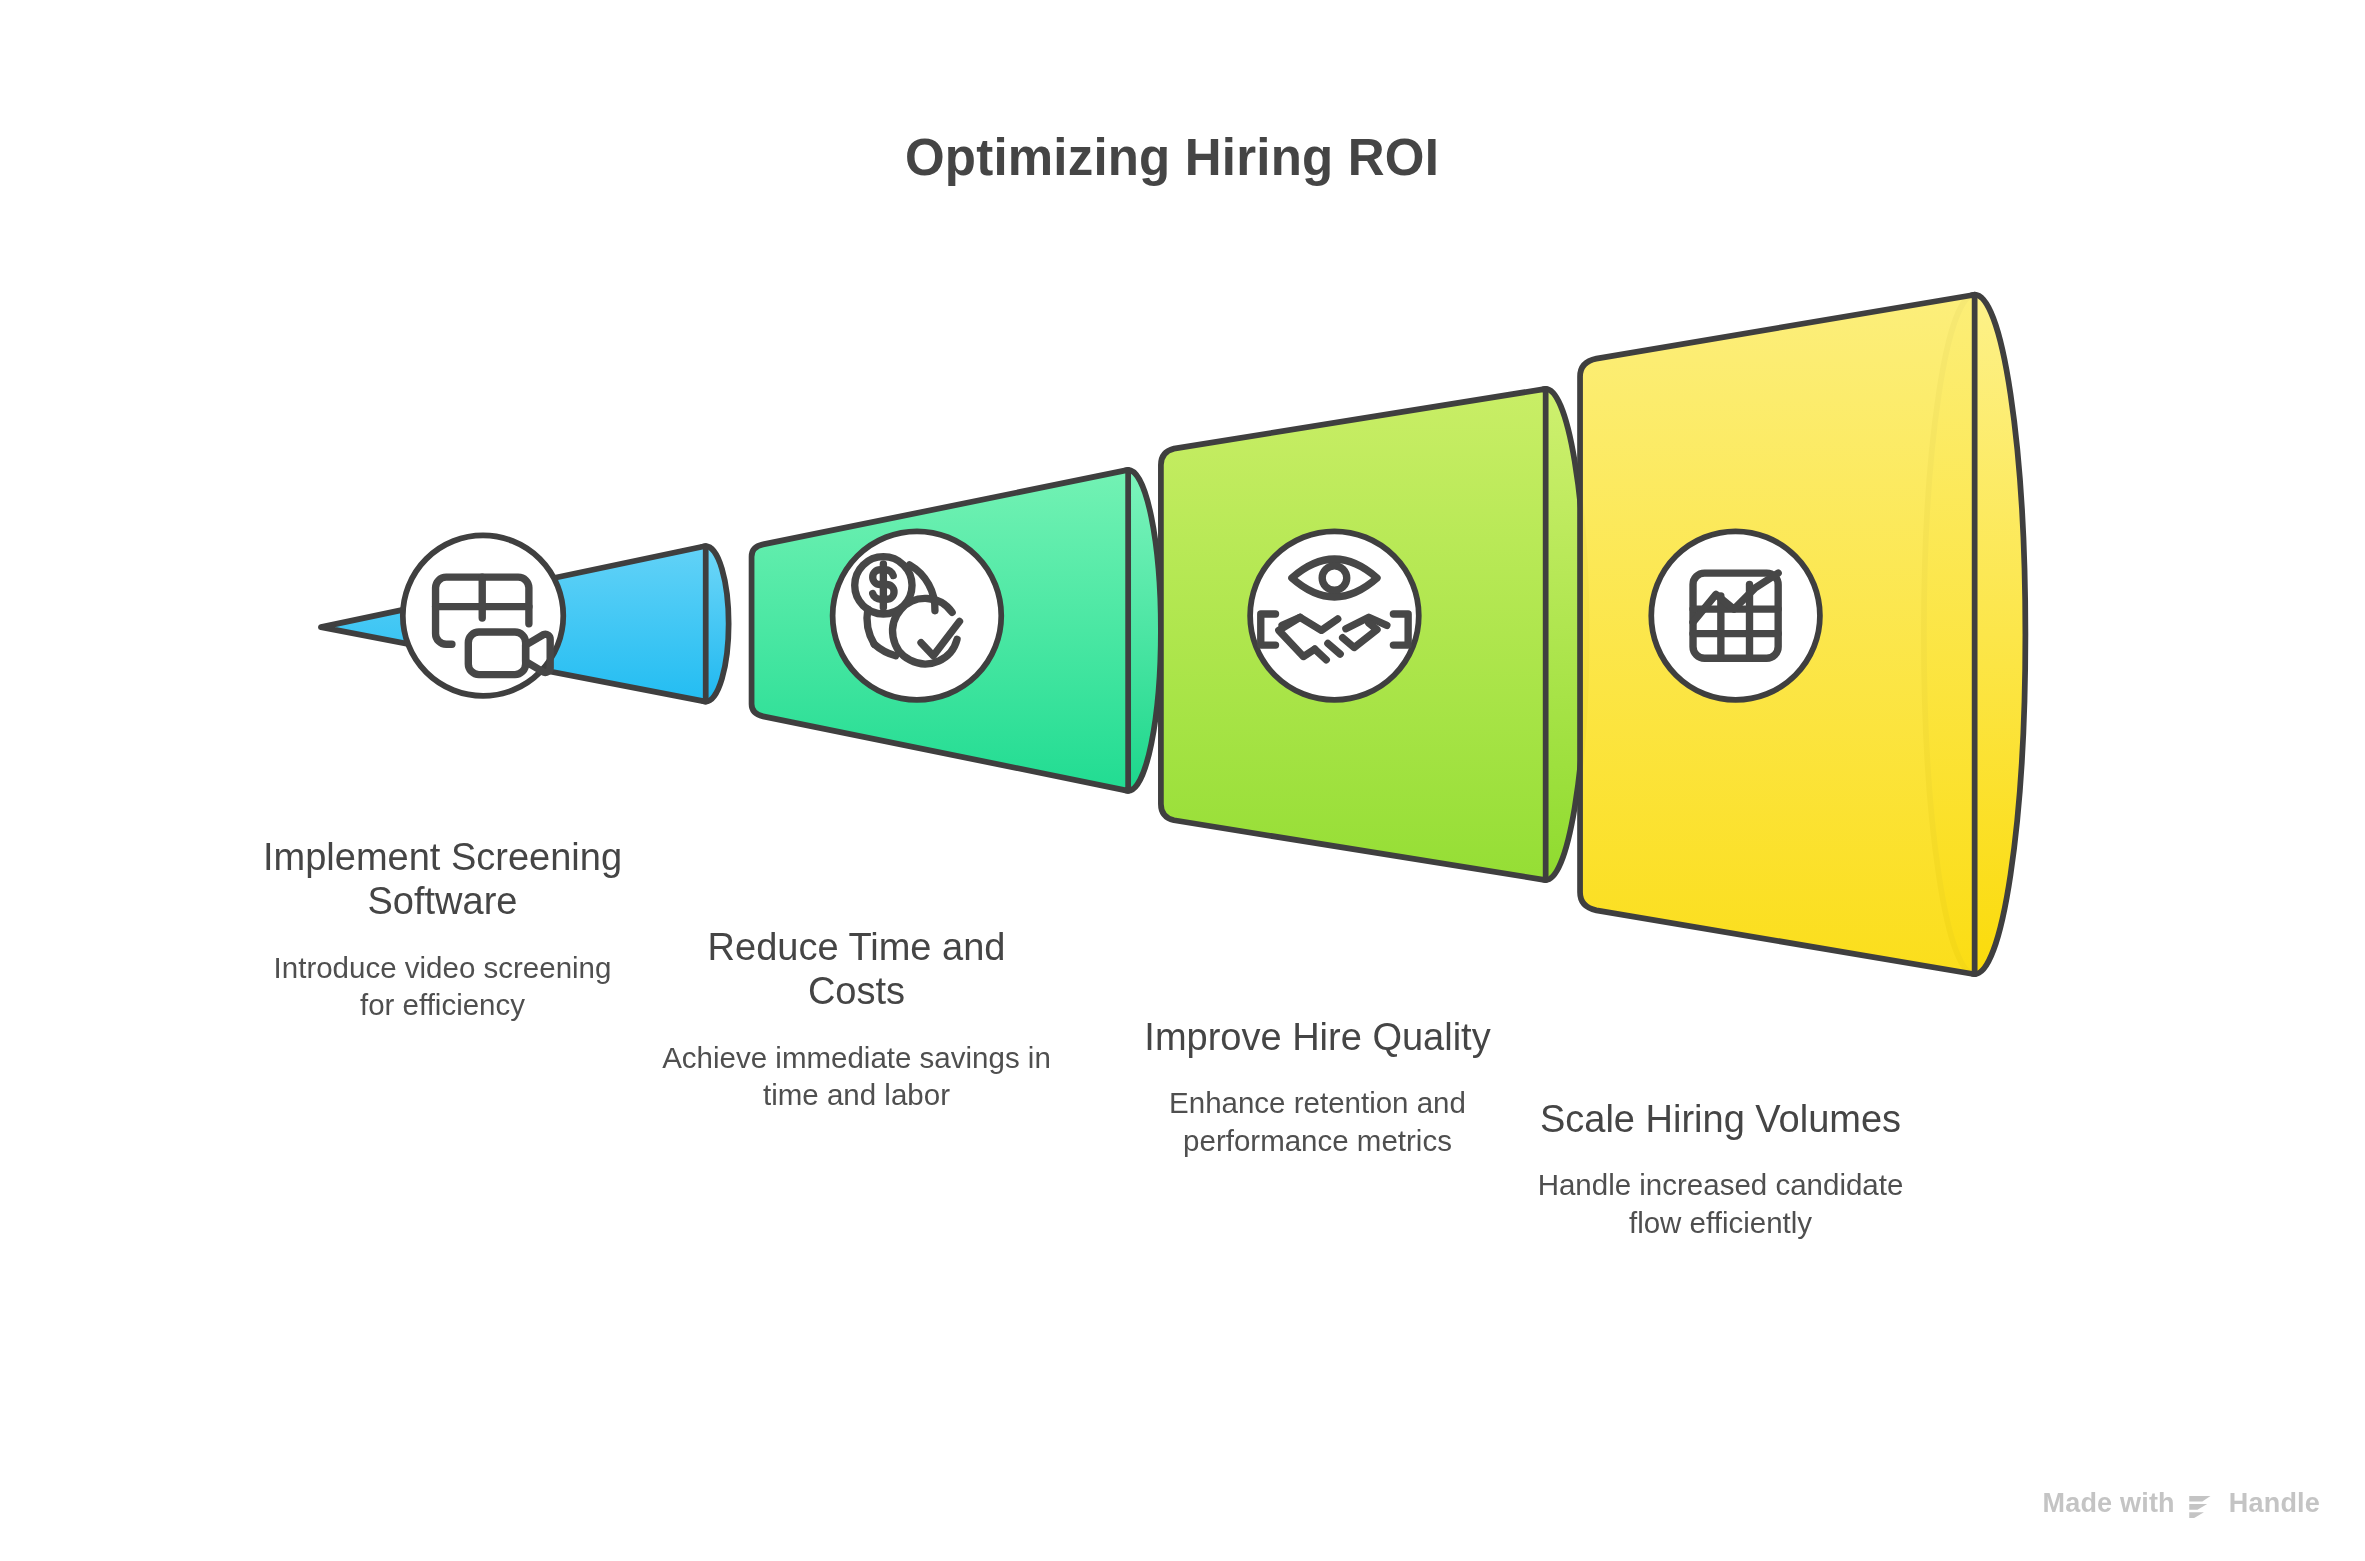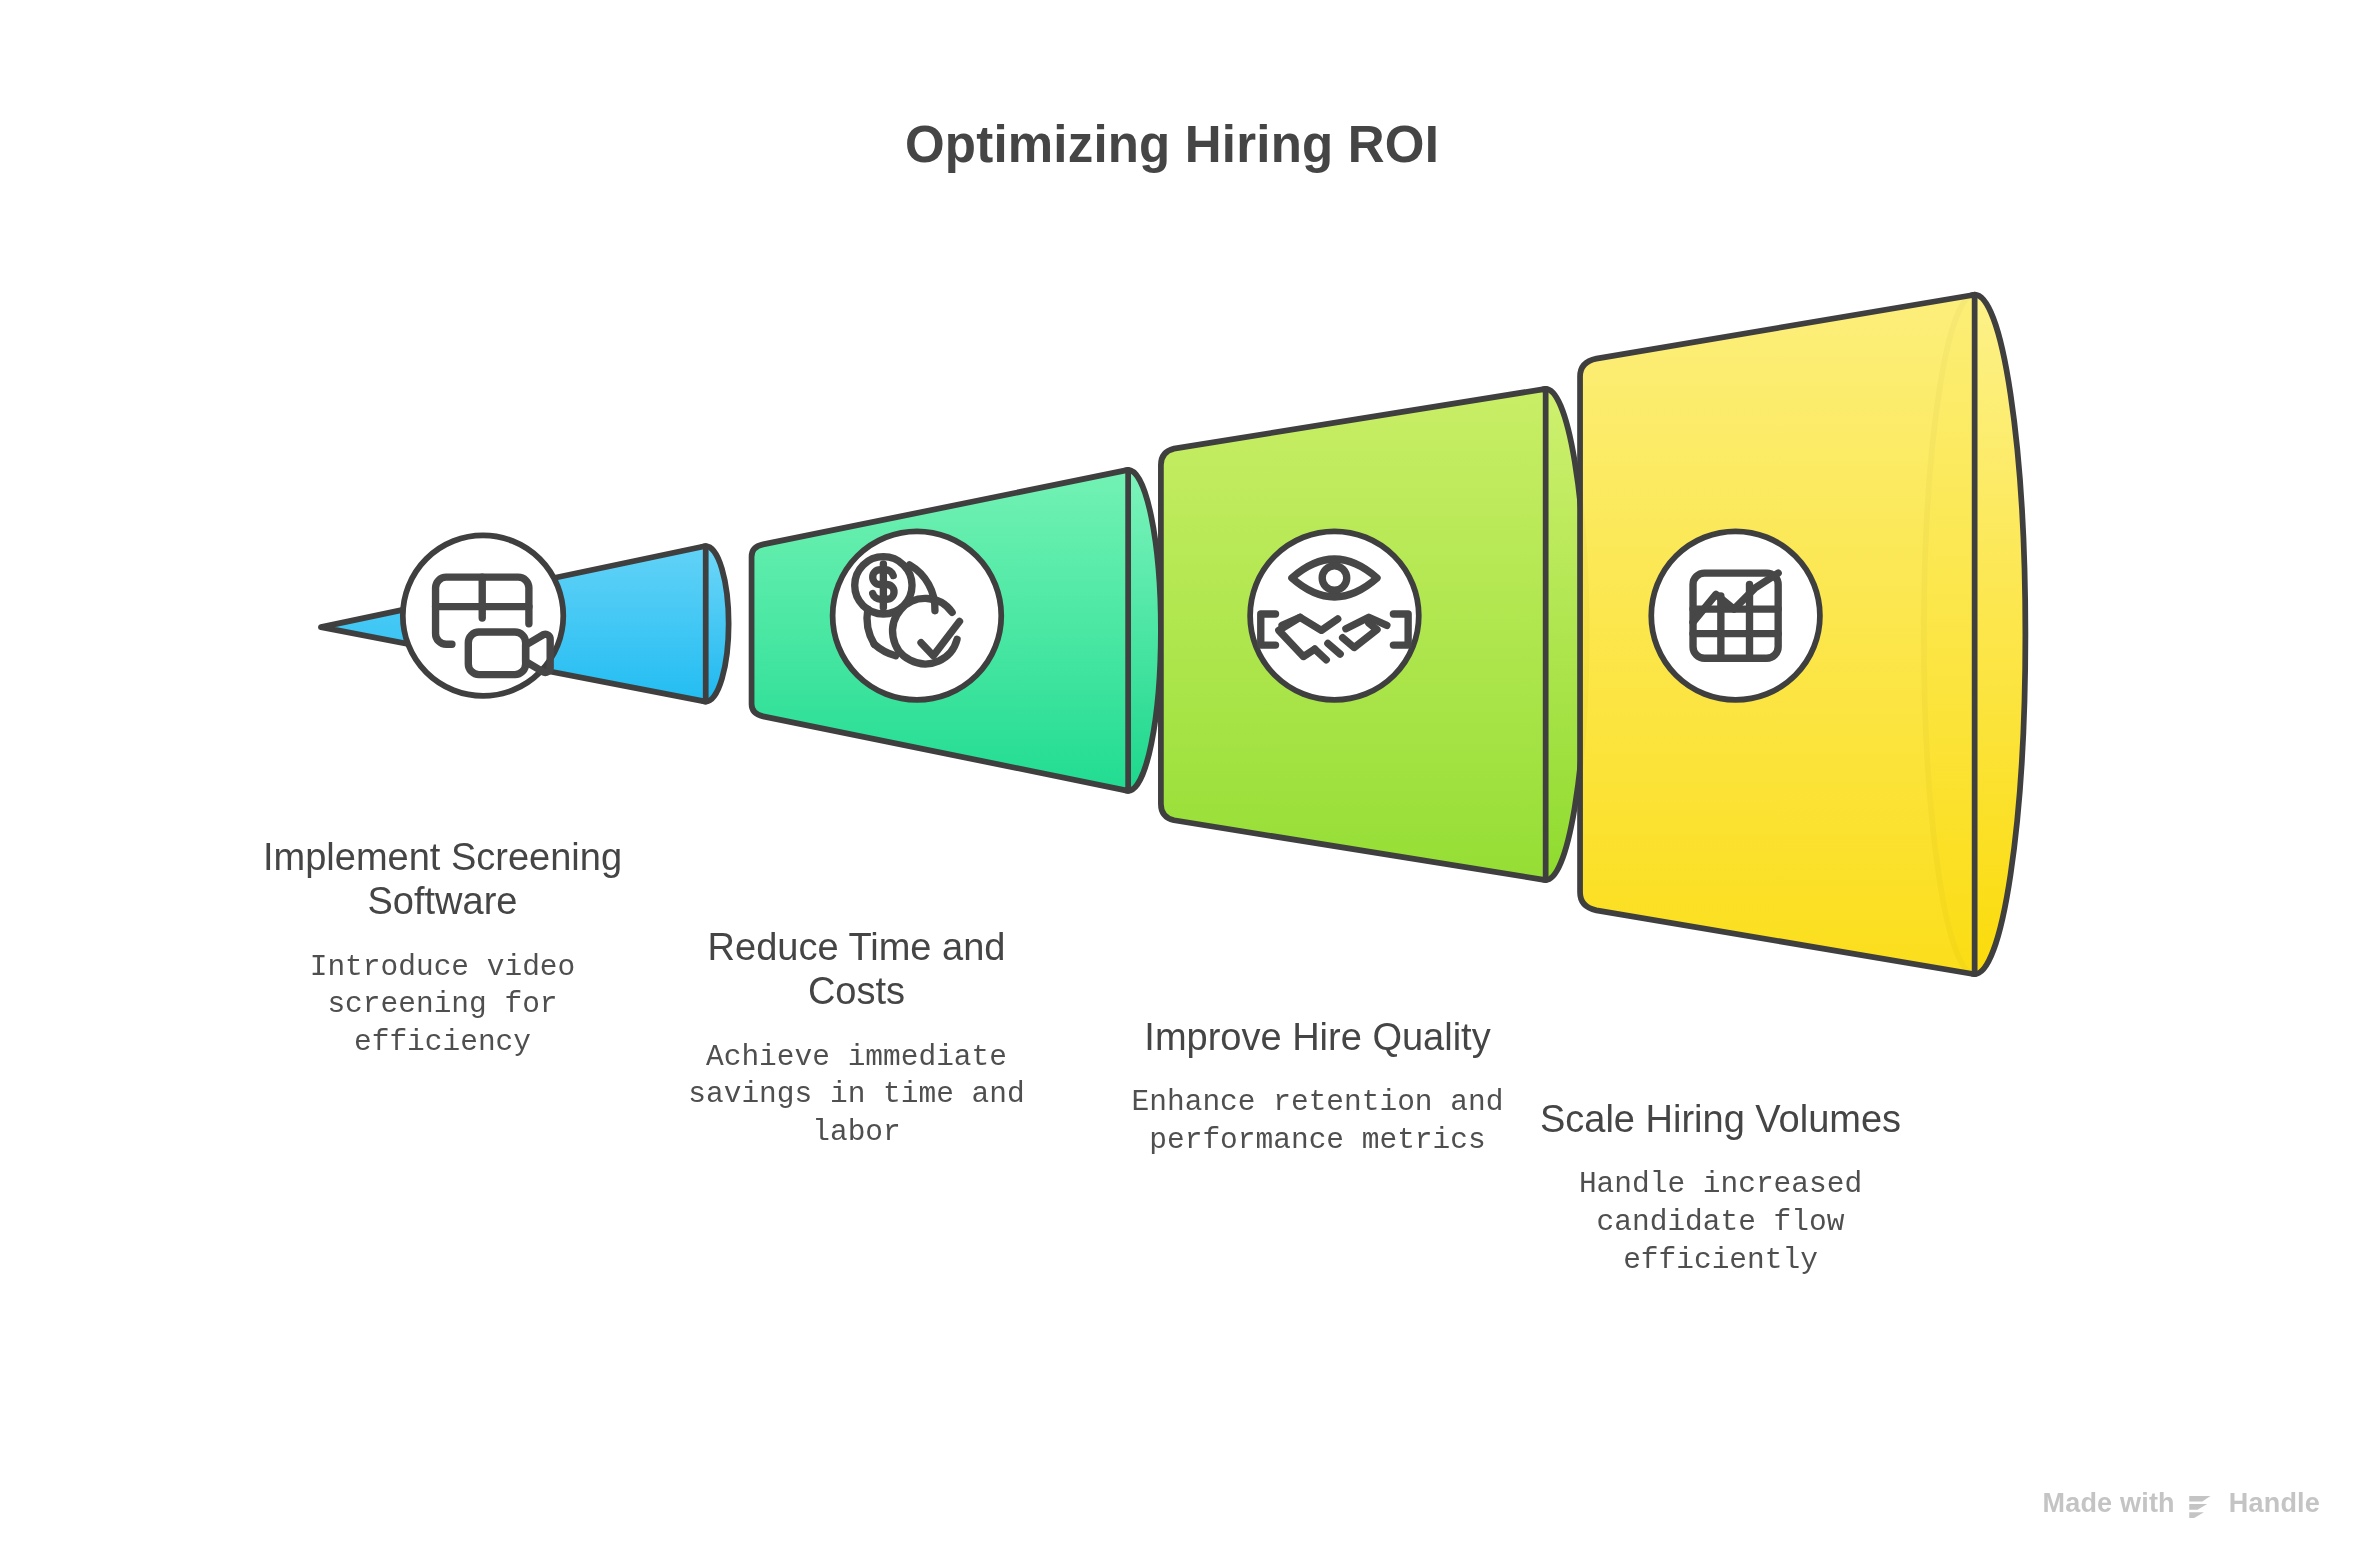--- a/index.html
+++ b/index.html
@@ -9,21 +9,21 @@
     font-family:"Liberation Sans", sans-serif;
     color:#4a4a4a;
     overflow:hidden;
     position:relative;
   }
   #stage{position:absolute;left:0;top:0;width:2366px;height:1562px;}
 
   
   .title{
     position:absolute;
-    left:0;top:115px;width:2344px;
+    left:0;top:128px;width:2344px;
     text-align:center;
     font-size:51px;
     font-weight:bold;
     letter-spacing:0.2px;
     color:#454545;
   }
 
   
   #funnel{
     position:absolute;
@@ -39,21 +39,20 @@
     font-weight:normal;
     color:#454545;
     line-height:1.17;
   }
   .caption .c-desc{
     margin-top:24.6px;
     font-size:29.5px;
     font-weight:normal;
     color:#4f4f4f;
     line-height:1.28;
-    font-family:Liberation Mono, monospace;
   }
 
   #cap0{left:254px; top:835px; width:377px;}
   #cap1{left:660px; top:925px; width:393px;}
   #cap2{left:1125px;top:1015px; width:385px;}
   #cap3{left:1524px;top:1097px; width:393px;}
 
   
   .footer{
     position:absolute;

